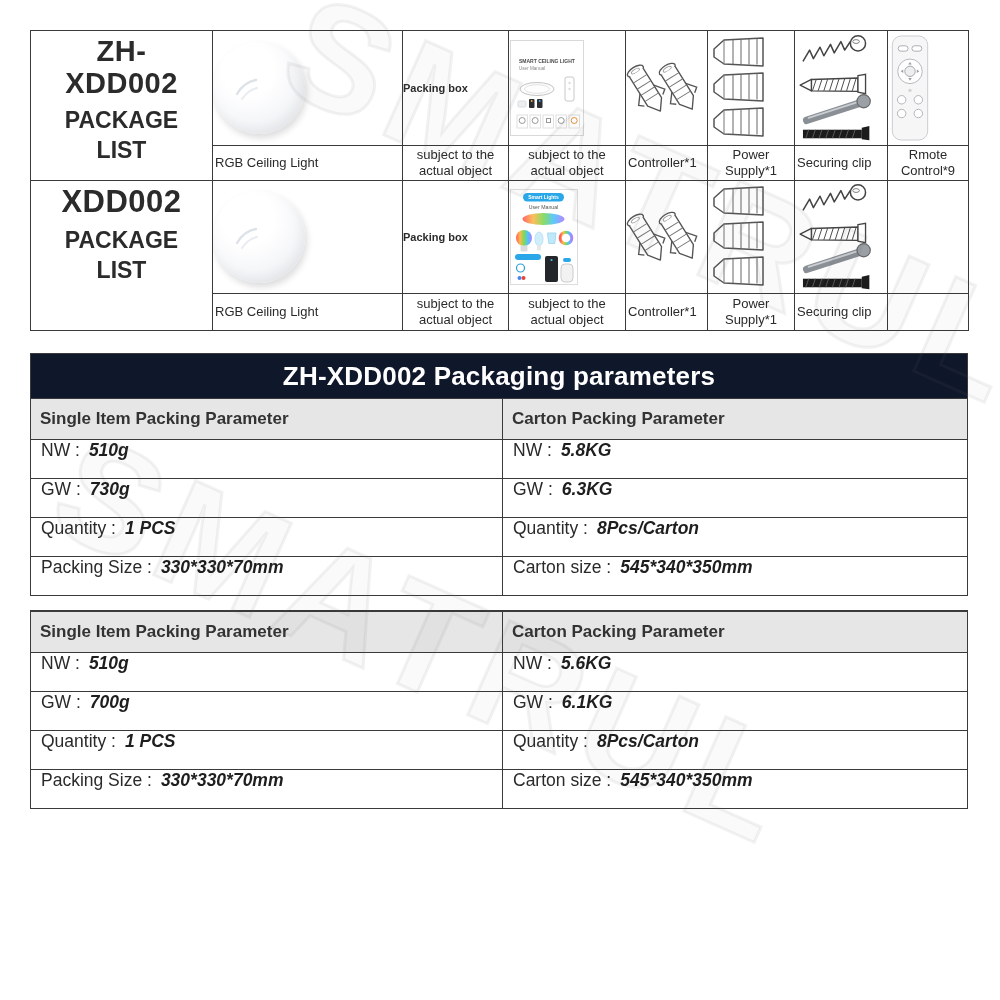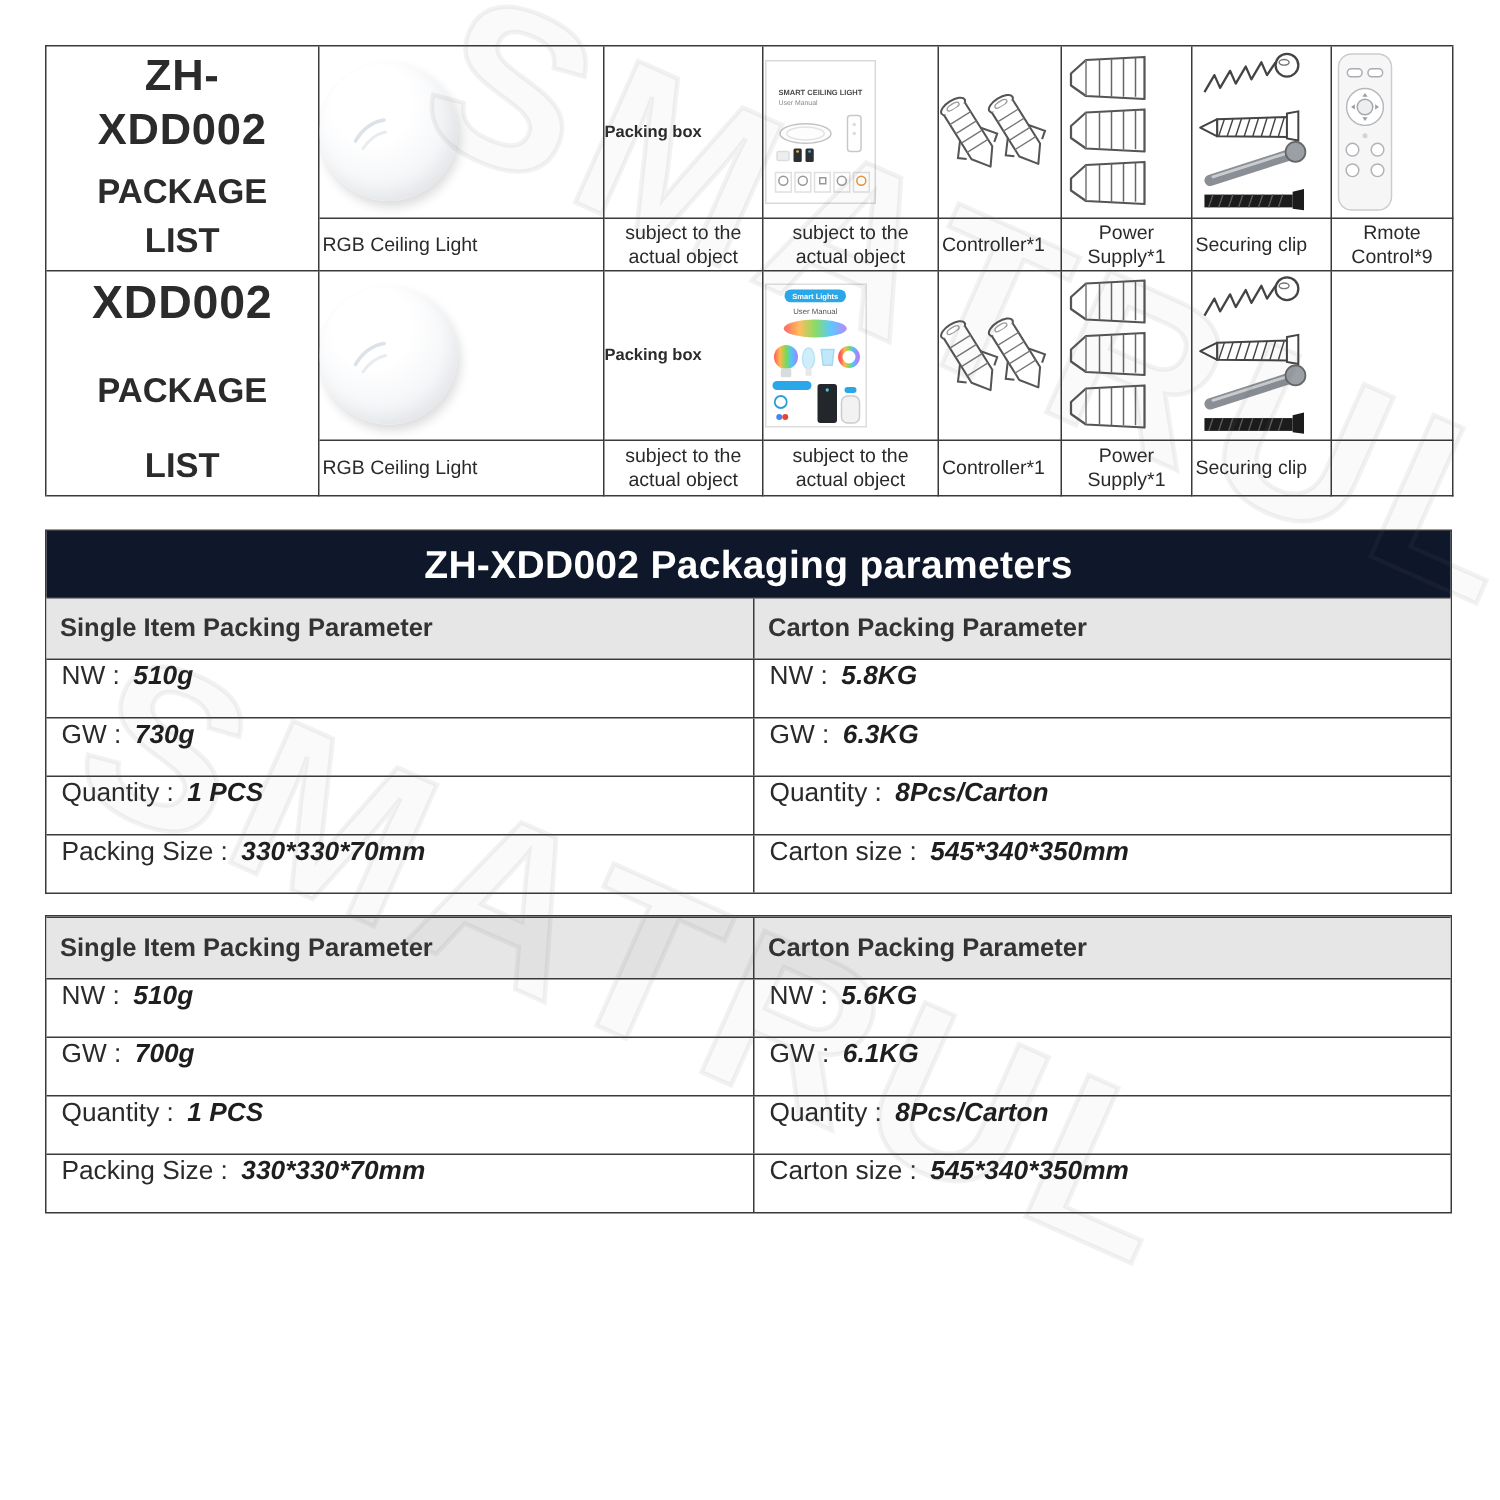--- a/index.html
+++ b/index.html
@@ -13,21 +13,21 @@
              white-space:nowrap;}
   .wm1{left:330px;top:-40px;}
   .wm2{left:100px;top:400px;}
 
   
   .pkg-table{position:absolute;left:30px;top:30px;width:938px;height:300px;display:grid;
              grid-template-columns:182px 190px 106px 117px 82px 87px 93px 81px;
              grid-template-rows:115px 35px 113px 37px;
              border-top:1px solid #3a3a3a;border-left:1px solid #3a3a3a;z-index:2;}
   .cell{border-right:1px solid #3a3a3a;border-bottom:1px solid #3a3a3a;display:flex;
-        align-items:center;justify-content:space-between;overflow:hidden;box-sizing:border-box;}
+        align-items:center;justify-content:flex-start;overflow:hidden;box-sizing:border-box;}
   .title-cell{flex-direction:column;padding:4px;}
   .model{font-size:29px;font-weight:bold;color:#2b2b2b;line-height:1.12;letter-spacing:0.5px;text-align:center;}
   .model.big{font-size:31px;}
   .pkg-sub{font-size:23px;font-weight:bold;color:#2b2b2b;line-height:1.3;text-align:center;}
   .sub-first{margin-top:6px;}
   .label-cell{font-size:13px;color:#2a2a2a;text-align:center;line-height:1.25;padding:1px 2px;}
   .heading-cell{font-size:11px;font-weight:bold;color:#2b2b2b;text-align:center;}
 
   .light-circle{width:92px;height:92px;border-radius:50%;position:relative;
      background:radial-gradient(circle at 38% 30%,#ffffff 30%,#f7f8fa 55%,#eceef1 82%,#dfe2e6 100%);

